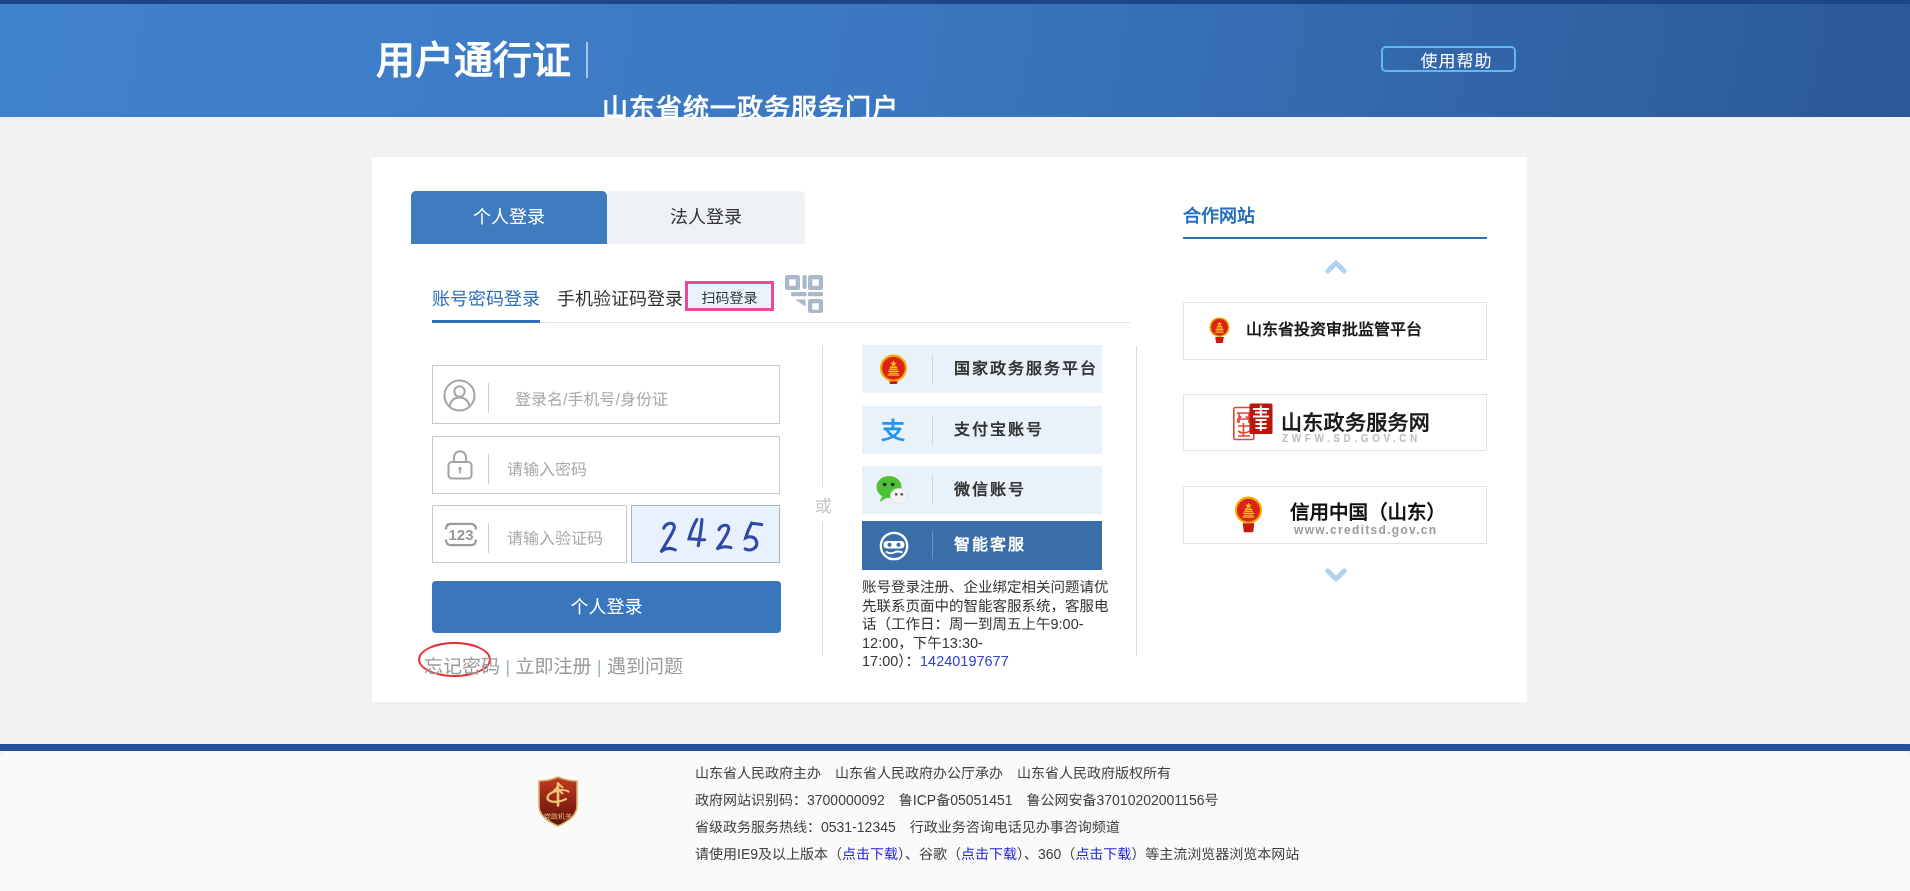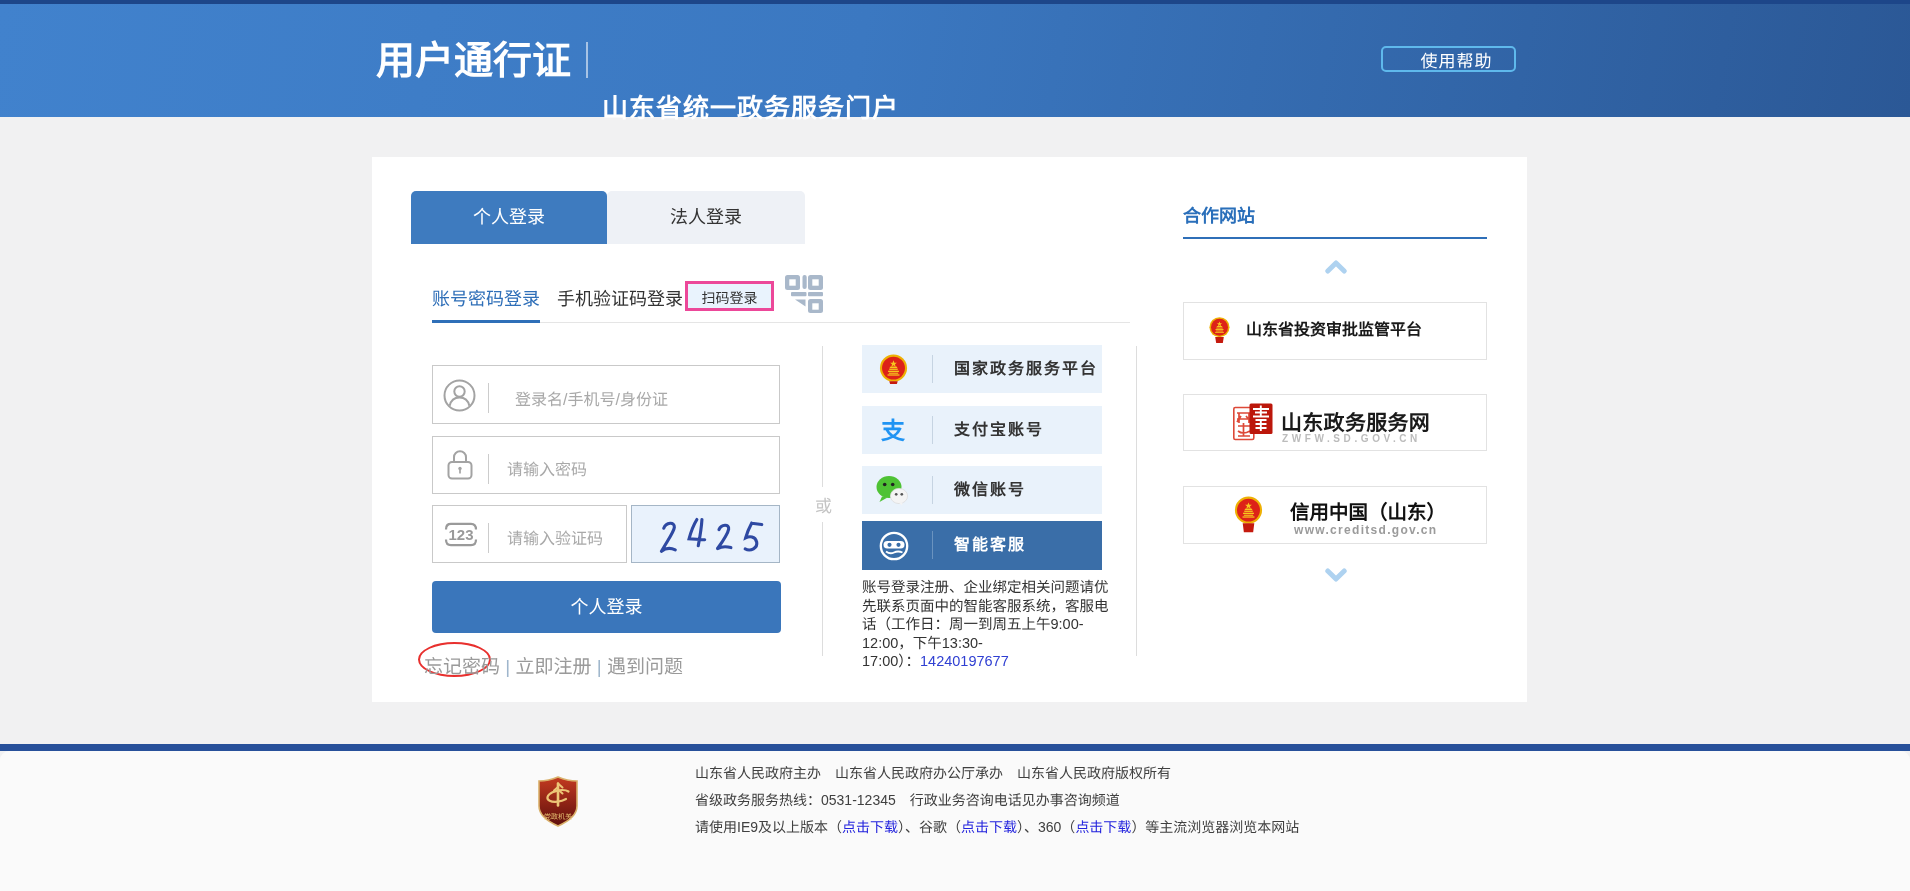--- a/index.html
+++ b/index.html
@@ -255,17 +255,18 @@
       </linearGradient>
         </defs>
       <path d="M21,1 C28,4 35,5 40,5 L40,30 C40,40 30,46 21,50 C12,46 2,40 2,30 L2,5 C7,5 14,4 21,1 z" fill="url(#shg)" stroke="#d9b06a" stroke-width="1.6"></path>
       <path d="M21,7.5 v22" stroke="#ecc577" stroke-width="2.6" stroke-linecap="round"></path>
       <path d="M21,7.5 l4.5,4 M21,11 l-4,3.5 M21,13.5 l4.5,4" stroke="#ecc577" stroke-width="2" stroke-linecap="round" fill="none"></path>
       <path d="M31.5,15.5 a11.5,5.5 -12 1 0 -2.5,7.5" stroke="#ecc577" stroke-width="2.2" stroke-linecap="round" fill="none"></path>
       <text x="21" y="42.5" text-anchor="middle" font-size="7" fill="#e8c172" font-family="Liberation Sans,sans-serif">党政机关</text>
     </svg>
     <div class="abs" id="ftext">
       <div>山东省人民政府主办　山东省人民政府办公厅承办　山东省人民政府版权所有</div>
+      <div>政府网站识别码：3700000092　鲁ICP备05051451　鲁公网安备37010202001156号</div>
       <div>省级政务服务热线：0531-12345　行政业务咨询电话见办事咨询频道</div>
       <div>请使用IE9及以上版本（<a>点击下载</a>）、谷歌（<a>点击下载</a>）、360（<a>点击下载</a>）等主流浏览器浏览本网站</div>
     </div>
   </div>
 </div>
 
 </body></html>

